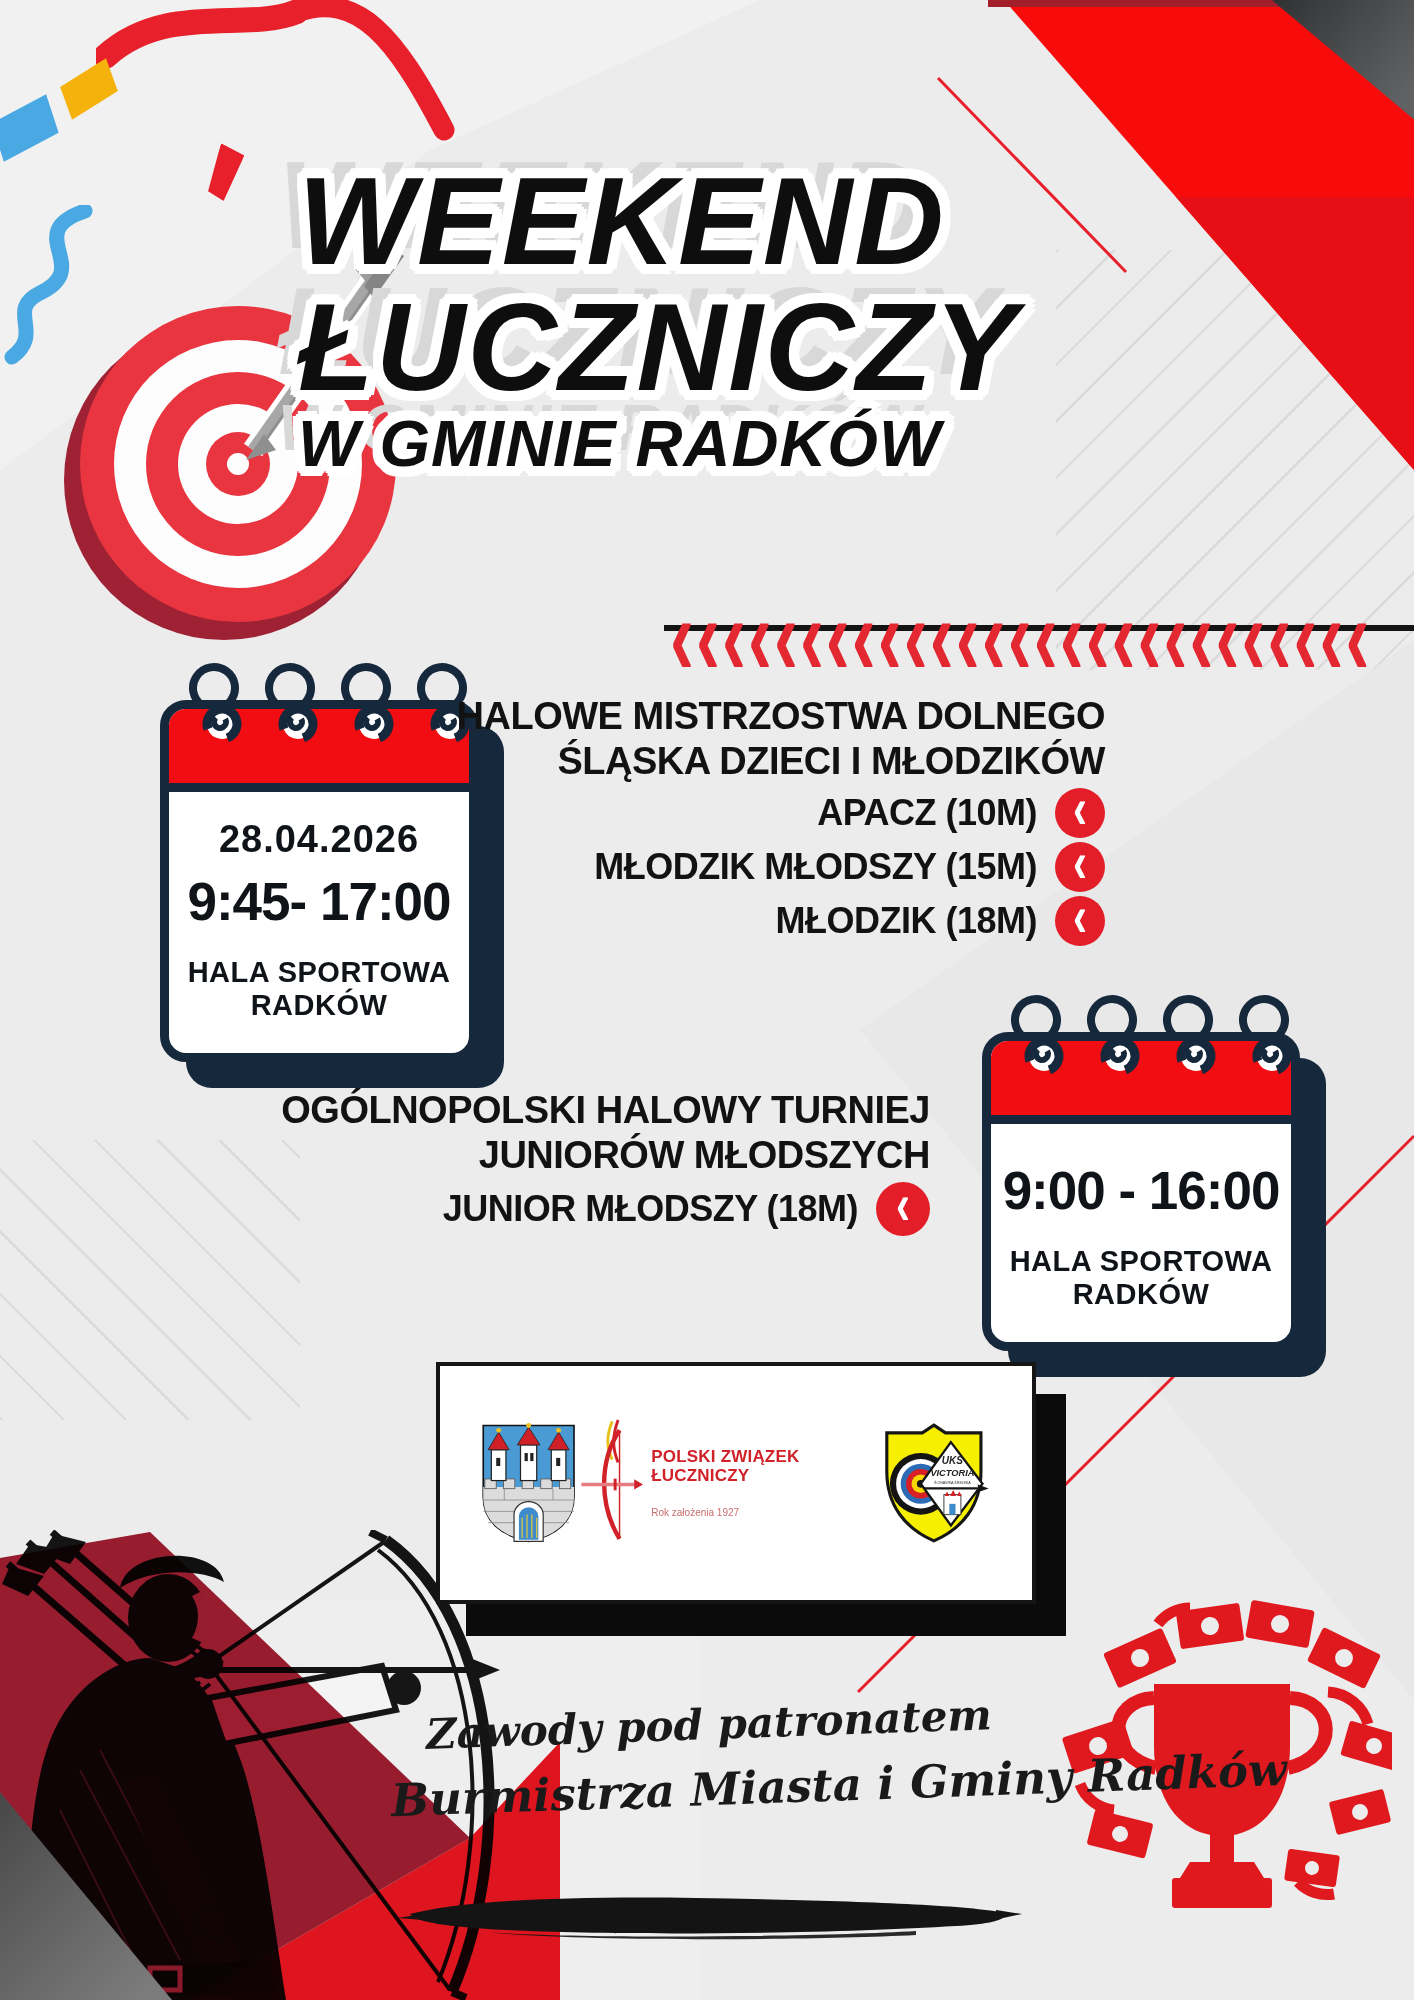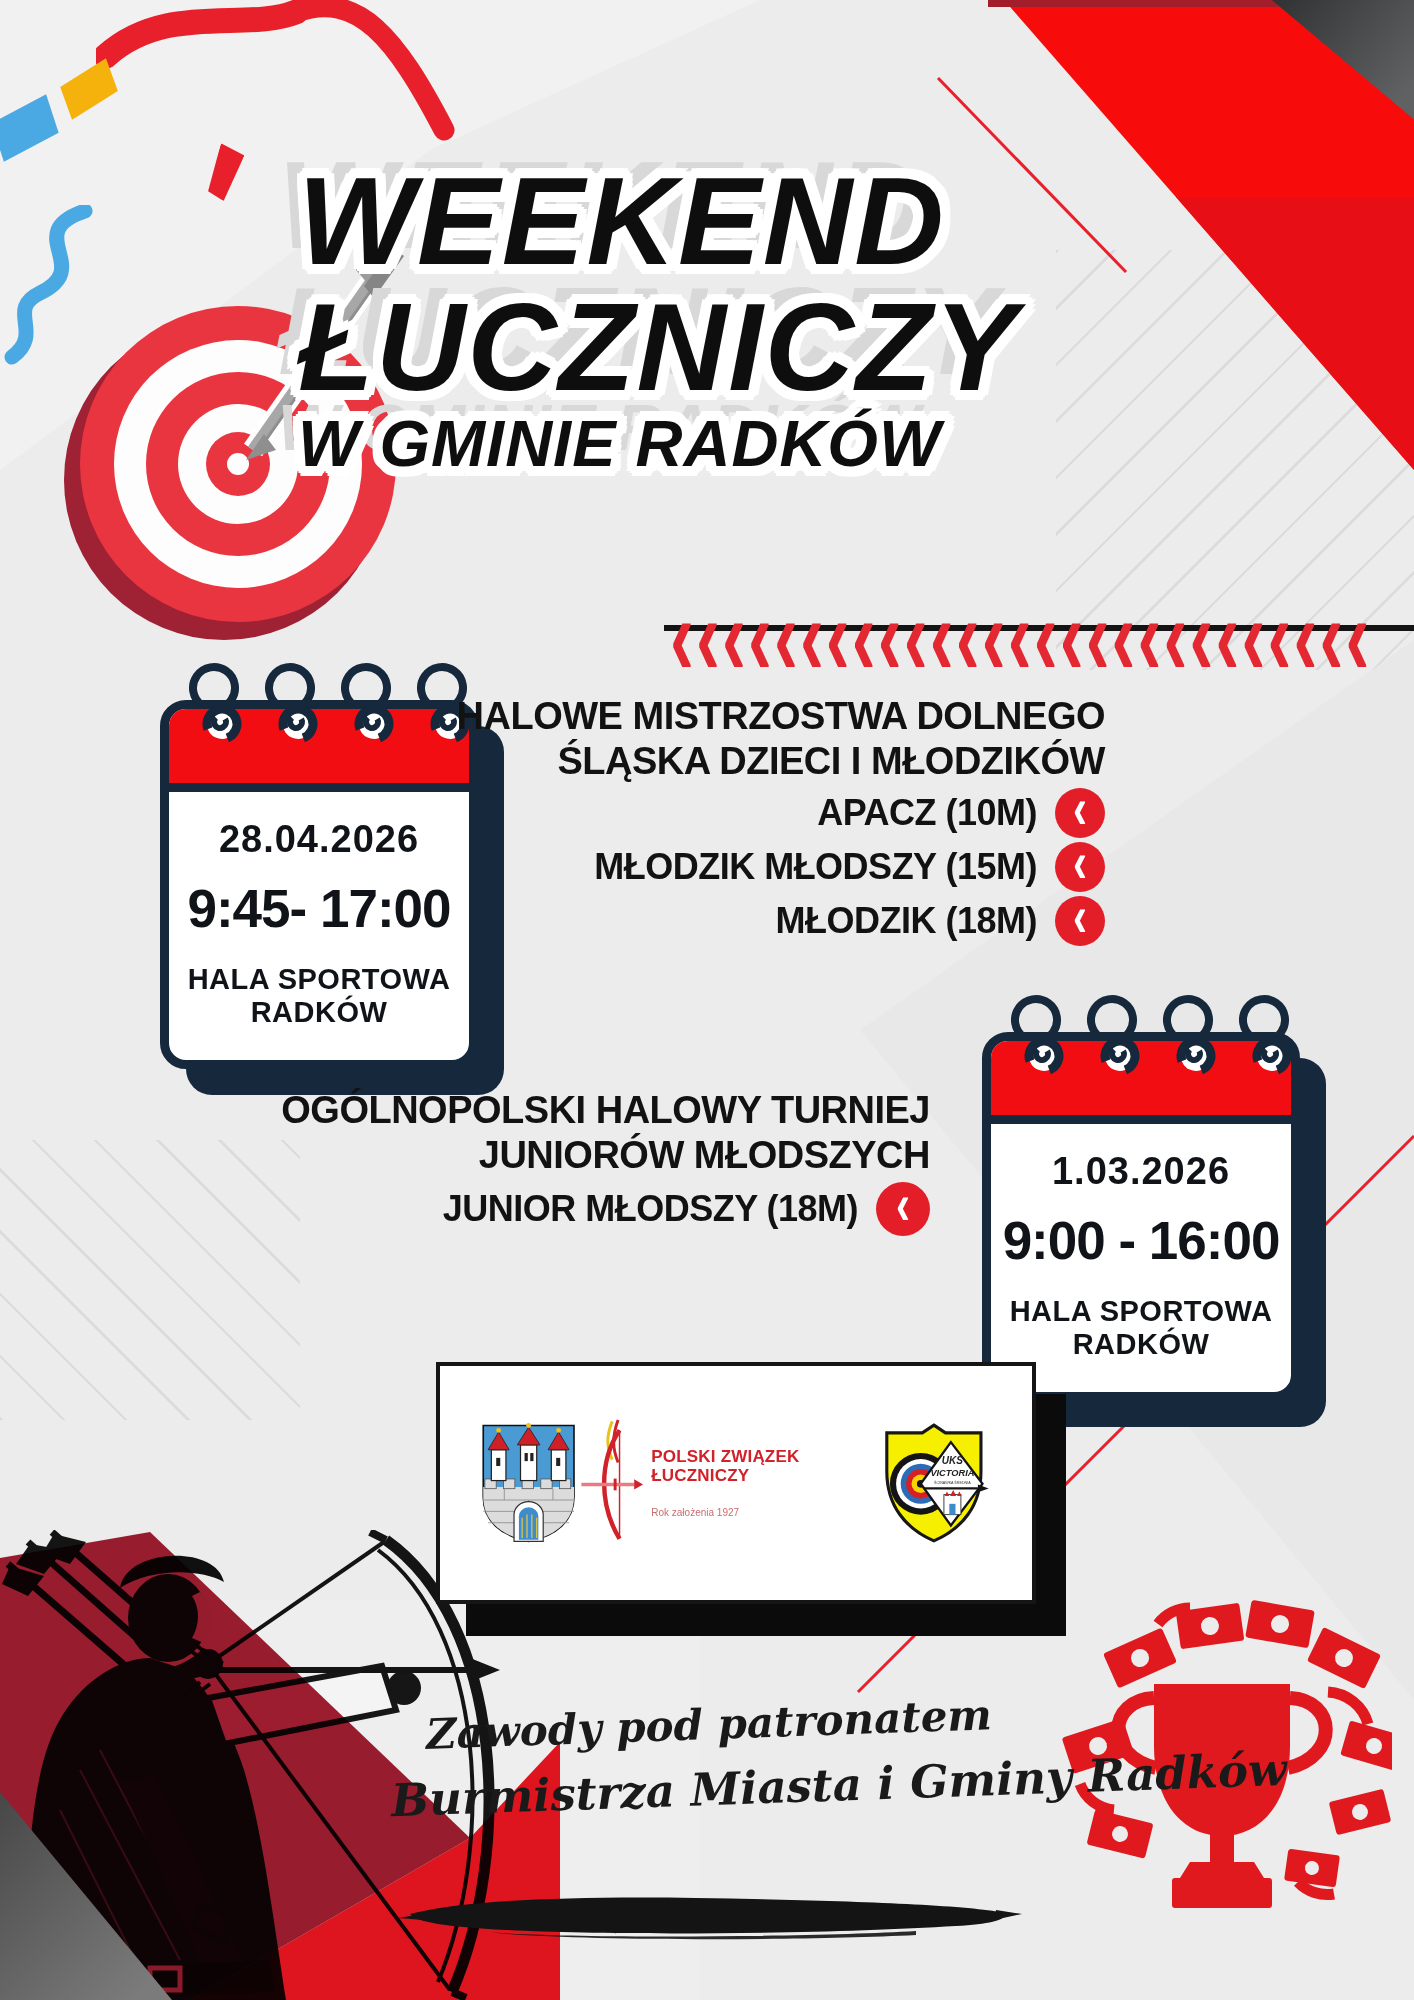--- a/index.html
+++ b/index.html
@@ -54,21 +54,21 @@
 
   
   .calendar{width:318px;z-index:5;}
   .cal-left{left:160px;top:662px;}
   .cal-right{left:982px;top:994px;}
   .cal-box{margin-top:38px;border:9px solid #16283c;border-radius:26px;background:#fff;
       box-shadow:26px 26px 0 #16283c;overflow:hidden;}
   .cal-header{height:74px;background:#f20d12;border-bottom:9px solid #16283c;}
   .cal-text{padding:26px 8px 30px;text-align:center;color:#101418;}
   .cal-date{font-size:38px;font-weight:bold;letter-spacing:1px;}
-  .cal-time{font-size:53px;font-weight:bold;letter-spacing:-1px;margin-top:17px;}
+  .cal-time{font-size:53px;font-weight:bold;letter-spacing:-1px;margin-top:10px;}
   .cal-venue{font-size:29px;font-weight:bold;line-height:1.15;margin-top:24px;letter-spacing:.5px;}
   .ring{position:absolute;top:0;width:64px;height:86px;z-index:2;}
   .r1{left:24px;} .r2{left:100px;} .r3{left:176px;} .r4{left:252px;}
 
   
   .section{z-index:5;display:flex;flex-direction:column;align-items:flex-end;gap:4px;}
   .sec1{right:309px;top:694px;}
   .sec2{right:484px;top:1088px;}
   .sec-heading{font-size:38px;font-weight:bold;color:#121212;text-align:right;
       line-height:1.18;letter-spacing:-.5px;}
@@ -269,21 +269,20 @@
       <circle cx="36" cy="60" r="6" fill="none" stroke="#16283c" stroke-width="6" stroke-dasharray="26 12" transform="rotate(-30 36 60)"></circle>
     </svg>
     <svg class="ring r4" viewBox="0 0 64 86">
       <circle cx="30" cy="26" r="21" fill="none" stroke="#16283c" stroke-width="8" stroke-dasharray="105 27" transform="rotate(125 30 26)"></circle>
       <circle cx="38" cy="62" r="15" fill="#fff" stroke="#16283c" stroke-width="9" stroke-dasharray="70 24" transform="rotate(160 38 62)"></circle>
       <circle cx="36" cy="60" r="6" fill="none" stroke="#16283c" stroke-width="6" stroke-dasharray="26 12" transform="rotate(-30 36 60)"></circle>
     </svg>
     <div class="cal-box">
       <div class="cal-header"></div>
       <div class="cal-text">
-        <div class="cal-date">1.03.2026</div>
         <div class="cal-time">9:00 - 16:00</div>
         <div class="cal-venue">
           <div>HALA SPORTOWA</div>
           <div>RADKÓW</div>
         </div>
       </div>
     </div>
   </div>
 
   <svg class="abs archer-svg" width="560" height="470" viewBox="0 0 560 470">

